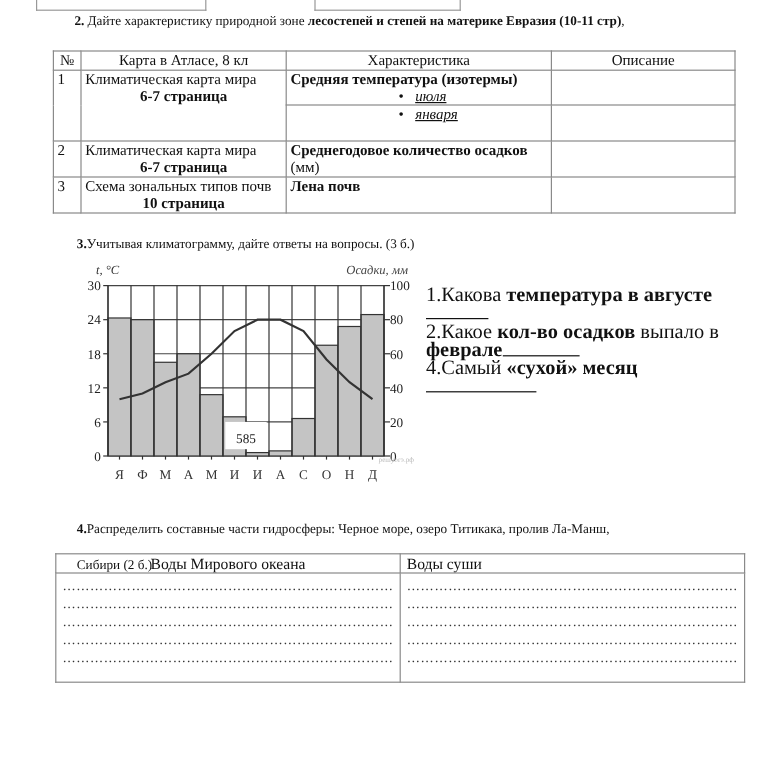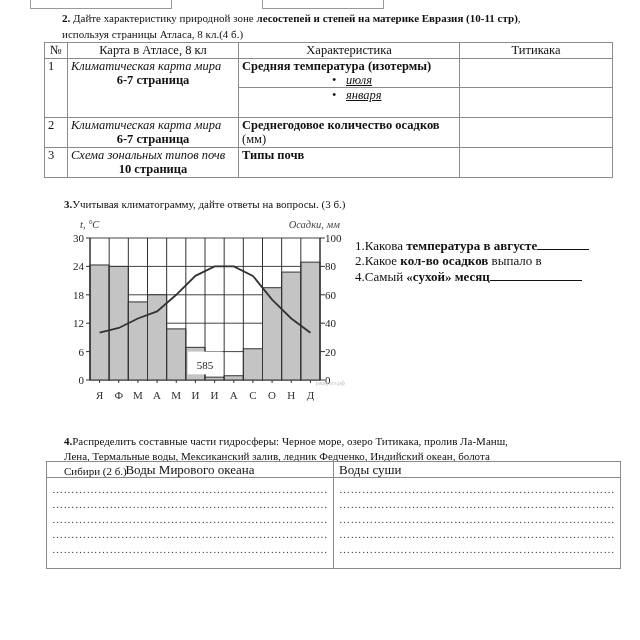--- a/index.html
+++ b/index.html
@@ -1,55 +1,54 @@
 <!DOCTYPE html>
 <html><head>
 <meta charset="utf-8">
 <style>
   html, body { margin:0; padding:0; background:#fff; }
   body { width:640px; height:640px; position:relative; overflow:hidden;
          font-family:"Liberation Serif", serif; color:#111; }
   .abs { position:absolute; }
   .task-text { font-size:11px; line-height:16px; }
   b, .b { font-weight:bold; }
-  .i { font-style:italic; }
+  .i { }
   table.t1 { position:absolute; left:44px; top:42px; border-collapse:collapse;
              font-size:12.5px; line-height:14px; }
   table.t1 td { border:1.5px solid #8a8a8a; vertical-align:top; padding:0 3px; }
   table.t1 .hdr td { text-align:center; height:15px; }
   .center { text-align:center; }
   ul.bul { margin:0; padding:0; list-style:none; }
   ul.bul li { padding-left:104px; position:relative; font-style:italic; height:14px;text-decoration:underline; }
   ul.bul li::before { content:"\2022"; position:absolute; left:90px; font-style:normal; }
   .chart { position:absolute; left:0; top:0; }
-  .questions { position:absolute; left:355px; top:238px; font-size:13px; line-height:15.3px; width:250px; }
+  .questions { position:absolute; left:355px; top:238px; font-size:17px; line-height:15.3px; width:250px; }
   .blank { display:inline-block; border-bottom:1px solid #111; height:11px; vertical-align:baseline; }
   table.t2 { position:absolute; left:46px; top:461px; width:558px; border-collapse:collapse; font-size:13px; }
   table.t2 td { border:1.5px solid #8a8a8a; vertical-align:top; padding:0 5px; }
   .dots { font-size:11px; line-height:15px; letter-spacing:0.5px; color:#333; white-space:nowrap; overflow:hidden; }
   .top-box { position:absolute; top:-6px; height:14px; border:1px solid #999; border-top:none; }
 </style>
 </head>
 <body>
 
 <div class="top-box" style="left:30px;width:140px;"></div>
 <div class="top-box" style="left:262px;width:120px;"></div>
 
 <div class="abs task-text" style="left:62px;top:10px;width:560px;">
   <b>2.</b><span> Дайте характеристику природной зоне </span><b>лесостепей и степей на материке Евразия (10-11 стр)</b><span>,</span><br>
-  <span>используя страницы Атласа, 8 кл.(4 б.)</span>
 </div>
 
 <table class="t1">
   <tbody>
       <tr class="hdr">
     <td style="width:16px">№</td>
     <td style="width:164px">Карта в Атласе, 8 кл</td>
     <td style="width:214px">Характеристика</td>
-    <td style="width:146px">Титикака</td>
+    <td style="width:146px">Описание</td>
   </tr>
   <tr style="height:29px">
     <td rowspan="2">1</td>
     <td rowspan="2">
       <div class="i">Климатическая карта мира</div>
       <div class="b center">6-7 страница</div>
     </td>
     <td>
       <div class="b">Средняя температура (изотермы)</div>
       <ul class="bul">
@@ -78,21 +77,21 @@
     </td>
     <td></td>
   </tr>
   <tr style="height:30px">
     <td>3</td>
     <td>
       <div class="i">Схема зональных типов почв</div>
       <div class="b center">10 страница</div>
     </td>
     <td>
-      <div class="b">Типы почв</div>
+      <div class="b">Лена почв</div>
     </td>
     <td></td>
   </tr>
 </tbody>
   </table>
 
 <div class="abs task-text" style="left:64px;top:196px;">
   <b>3.</b><span>Учитывая климатограмму, дайте ответы на вопросы. (3 б.)</span>
 </div>
 
@@ -185,26 +184,27 @@
       <text x="310.4166666666667" y="399" font-size="11" text-anchor="middle" fill="#333">Д</text>
       <text x="80" y="228" font-size="10.5" font-style="italic" fill="#333">t, °C</text>
       <text x="340" y="228" font-size="10.5" font-style="italic" text-anchor="end" fill="#444">Осадки, мм</text>
       <text x="345" y="385" font-size="6" text-anchor="end" fill="#bbb">решуогэ.рф</text>
     </g>
 </svg>
 
 <div class="questions">
   <div><span>1.Какова </span><b>температура в августе</b><span class="blank" style="width:52px"></span></div>
   <div><span>2.Какое </span><b>кол-во осадков</b><span> выпало в</span></div>
+  <div><b>феврале</b><span class="blank" style="width:64px"></span></div>
   <div><span>4.Самый </span><b>«сухой» месяц</b><span class="blank" style="width:92px"></span></div>
 </div>
 
 <div class="abs task-text" style="left:64px;top:434px;width:560px;line-height:15px;">
   <b>4.</b><span>Распределить составные части гидросферы: Черное море, озеро Титикака, пролив Ла-Манш,</span><br>
-  <span>Лена, Термальные воды, Мексиканский залив, ледник Федченко, Индийский океан, болота</span><br>
+  <br>
   <span>Сибири  (2 б.)</span>
 </div>
 
 <table class="t2">
   <tbody>
       <tr>
     <td style="width:274px;height:15px;line-height:15px;text-align:center;">Воды Мирового океана</td>
     <td style="height:15px;line-height:15px;">Воды суши</td>
   </tr>
   <tr>

